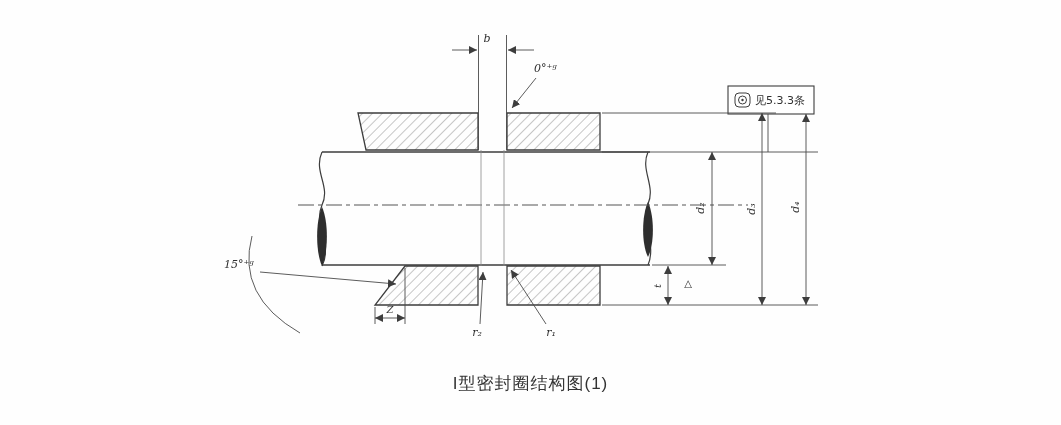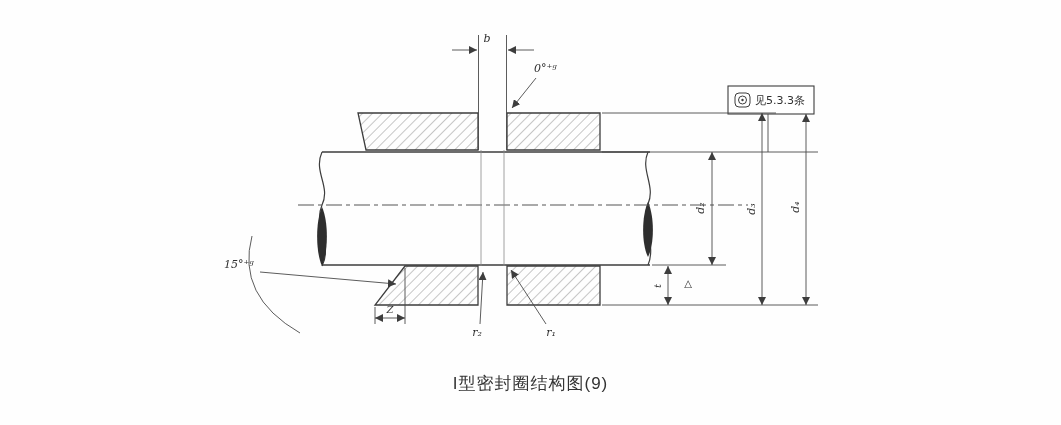--- a/index.html
+++ b/index.html
@@ -136,14 +136,14 @@
       <text class="lbl-sm" x="390" y="313" text-anchor="middle">Z</text>
     </g>
 
     <g>
       <text class="lbl" x="224" y="268" text-anchor="start">15°⁺ᵍ</text>
       <line class="thin" x1="260" y1="272" x2="396" y2="284" marker-end="url(#arrow)"></line>
       <path class="thin" d="M252,236 Q236,296 300,333"></path>
     </g>
   </svg>
 
-  <div class="figcap">I型密封圈结构图(9)</div>
+  <div class="figcap">I型密封圈结构图(1)</div>
 </div>
 
 </body></html>

